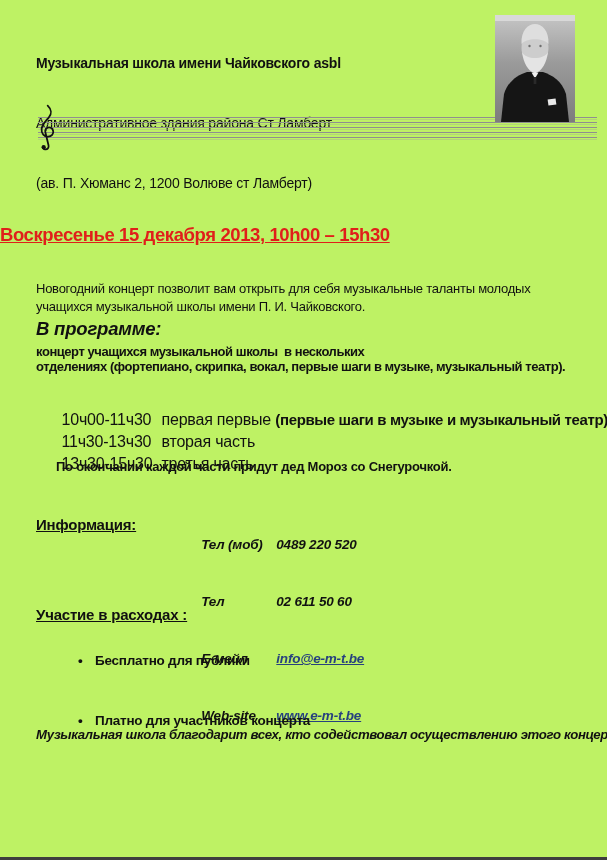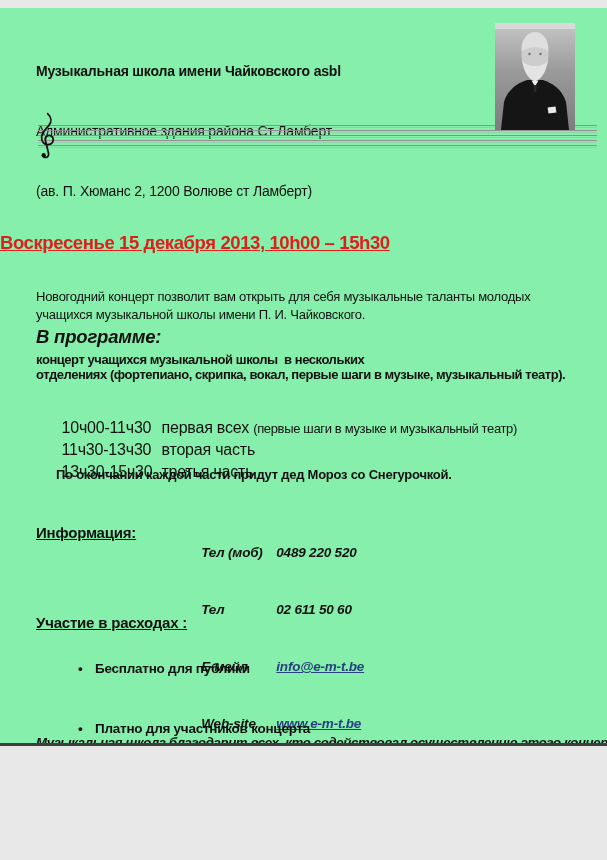--- a/index.html
+++ b/index.html
@@ -1,21 +1,21 @@
 <!DOCTYPE html>
 <html><head>
 <meta charset="utf-8">
 <style>
   * { margin:0; padding:0; box-sizing:border-box; }
   html,body { background:#e8e8e8; }
   .page {
     position:relative;
-    width:607px; height:738px;
-    margin:8px auto;
-    background:#86efac;
+    width:607px; height:860px;
+    margin:0 auto;
+    background:#bef264;
     overflow:hidden;
     font-family:"Liberation Sans", sans-serif;
     color:#111111;
   }
   
   .header-block { position:absolute; left:36px; top:13px; line-height:20px; font-size:14px; letter-spacing:-0.2px; white-space:pre; }
   .school-name { font-weight:bold; }
   
   .portrait { position:absolute; left:495px; top:15px; width:80px; height:107px; z-index:3; }
   .portrait svg { display:block; width:100%; height:100%; }
@@ -39,21 +39,21 @@
     white-space:pre;
   }
   
   .intro { position:absolute; left:36px; top:280px; width:550px; font-size:13px; line-height:17.5px; letter-spacing:-0.25px; }
   
   .prog-heading { position:absolute; left:36px; top:318px; font-size:18.5px; font-weight:bold; font-style:italic; letter-spacing:-0.2px; }
   .prog-desc { position:absolute; left:36px; top:344px; width:565px; font-size:13px; font-weight:bold; line-height:15px; letter-spacing:-0.45px; white-space:pre-wrap; }
   .schedule { position:absolute; left:36px; top:387px; font-size:16px; letter-spacing:-0.2px; }
   .sched-row { height:22px; line-height:22px; white-space:pre; }
   .sched-time { display:inline-block; width:100px; }
-  .sched-note { font-size:13px; font-weight:normal; letter-spacing:-0.35px; }
+  .sched-note { font-size:15px; font-weight:bold; letter-spacing:-0.35px; }
   .after-note { position:absolute; left:36px; top:459px; font-size:13px; font-weight:bold; letter-spacing:-0.25px; white-space:pre;padding-left:20px; }
   
   .info-heading { position:absolute; left:36px; top:516px; font-size:15px; font-weight:bold; text-decoration:underline; letter-spacing:-0.2px; white-space:pre; }
   .info-rows { position:absolute; left:180px; top:516px; font-size:13.5px; line-height:19px; font-style:italic; font-weight:bold; letter-spacing:-0.2px; }
   .info-row { white-space:pre; }
   .info-label { display:inline-block; width:75px; font-style:italic; }
   .info-link { color:#27417e; font-weight:bold; text-decoration:underline; cursor:pointer; }
   
   .part-heading { position:absolute; left:36px; top:606px; font-size:15px; font-weight:bold; text-decoration:underline; letter-spacing:-0.2px; white-space:pre; }
   .bullets { position:absolute; left:57px; top:631px; font-size:13.5px; font-weight:bold; line-height:20px; letter-spacing:-0.25px; }
@@ -112,21 +112,21 @@
   <div class="date-line">Воскресенье 15 декабря 2013, 10h00 – 15h30</div>
 
   <p class="intro">Новогодний концерт позволит вам открыть для себя музыкальные таланты молодых учащихся музыкальной школы имени П. И. Чайковского.</p>
 
   <div class="prog-heading">В программе:</div>
   <div class="prog-desc">концерт учащихся музыкальной школы  в нескольких
 отделениях (фортепиано, скрипка, вокал, первые шаги в музыке, музыкальный театр).</div>
 
   <div class="schedule">
     <div class="sched-row">
-      <span class="sched-time">10ч00-11ч30</span><span class="sched-part">первая всех </span><span class="sched-note">(первые шаги в музыке и музыкальный театр)</span>
+      <span class="sched-time">10ч00-11ч30</span><span class="sched-part">первая первые </span><span class="sched-note">(первые шаги в музыке и музыкальный театр)</span>
     </div>
     <div class="sched-row">
       <span class="sched-time">11ч30-13ч30</span><span class="sched-part">вторая часть</span><span class="sched-note"></span>
     </div>
     <div class="sched-row">
       <span class="sched-time">13ч30-15ч30</span><span class="sched-part">третья часть</span><span class="sched-note"></span>
     </div>
   </div>
 
   <div class="after-note">По окончании каждой части придут дед Мороз со Снегурочкой.</div>

